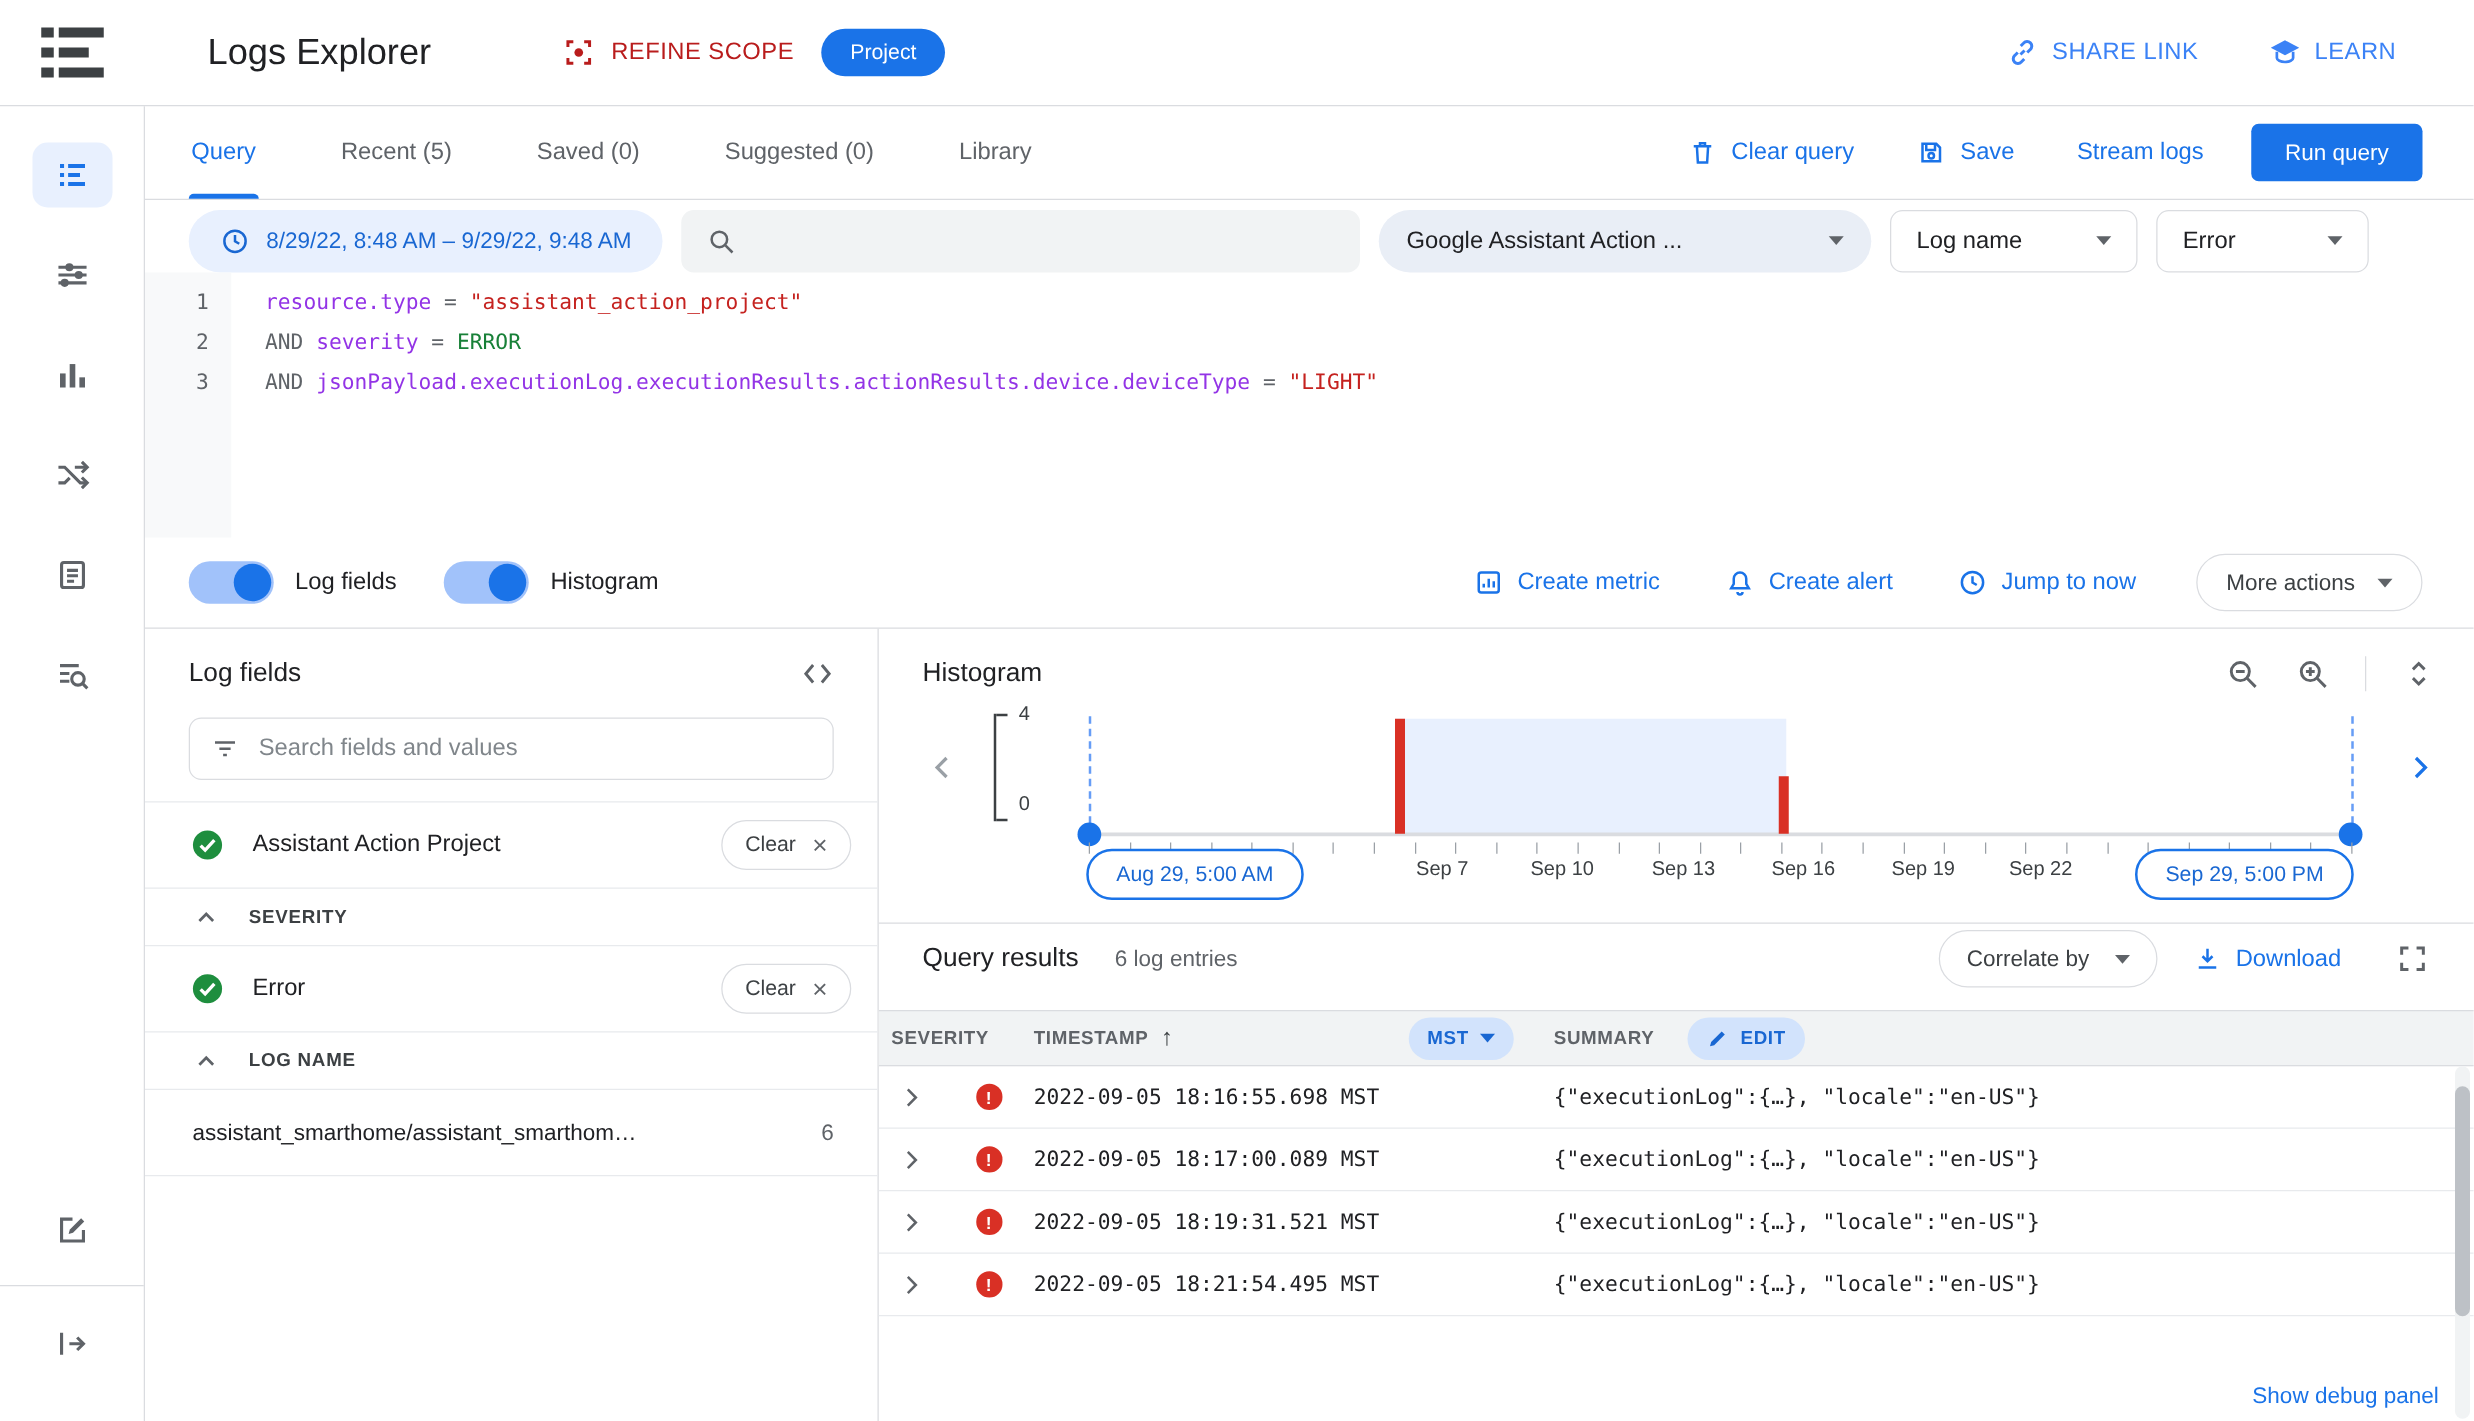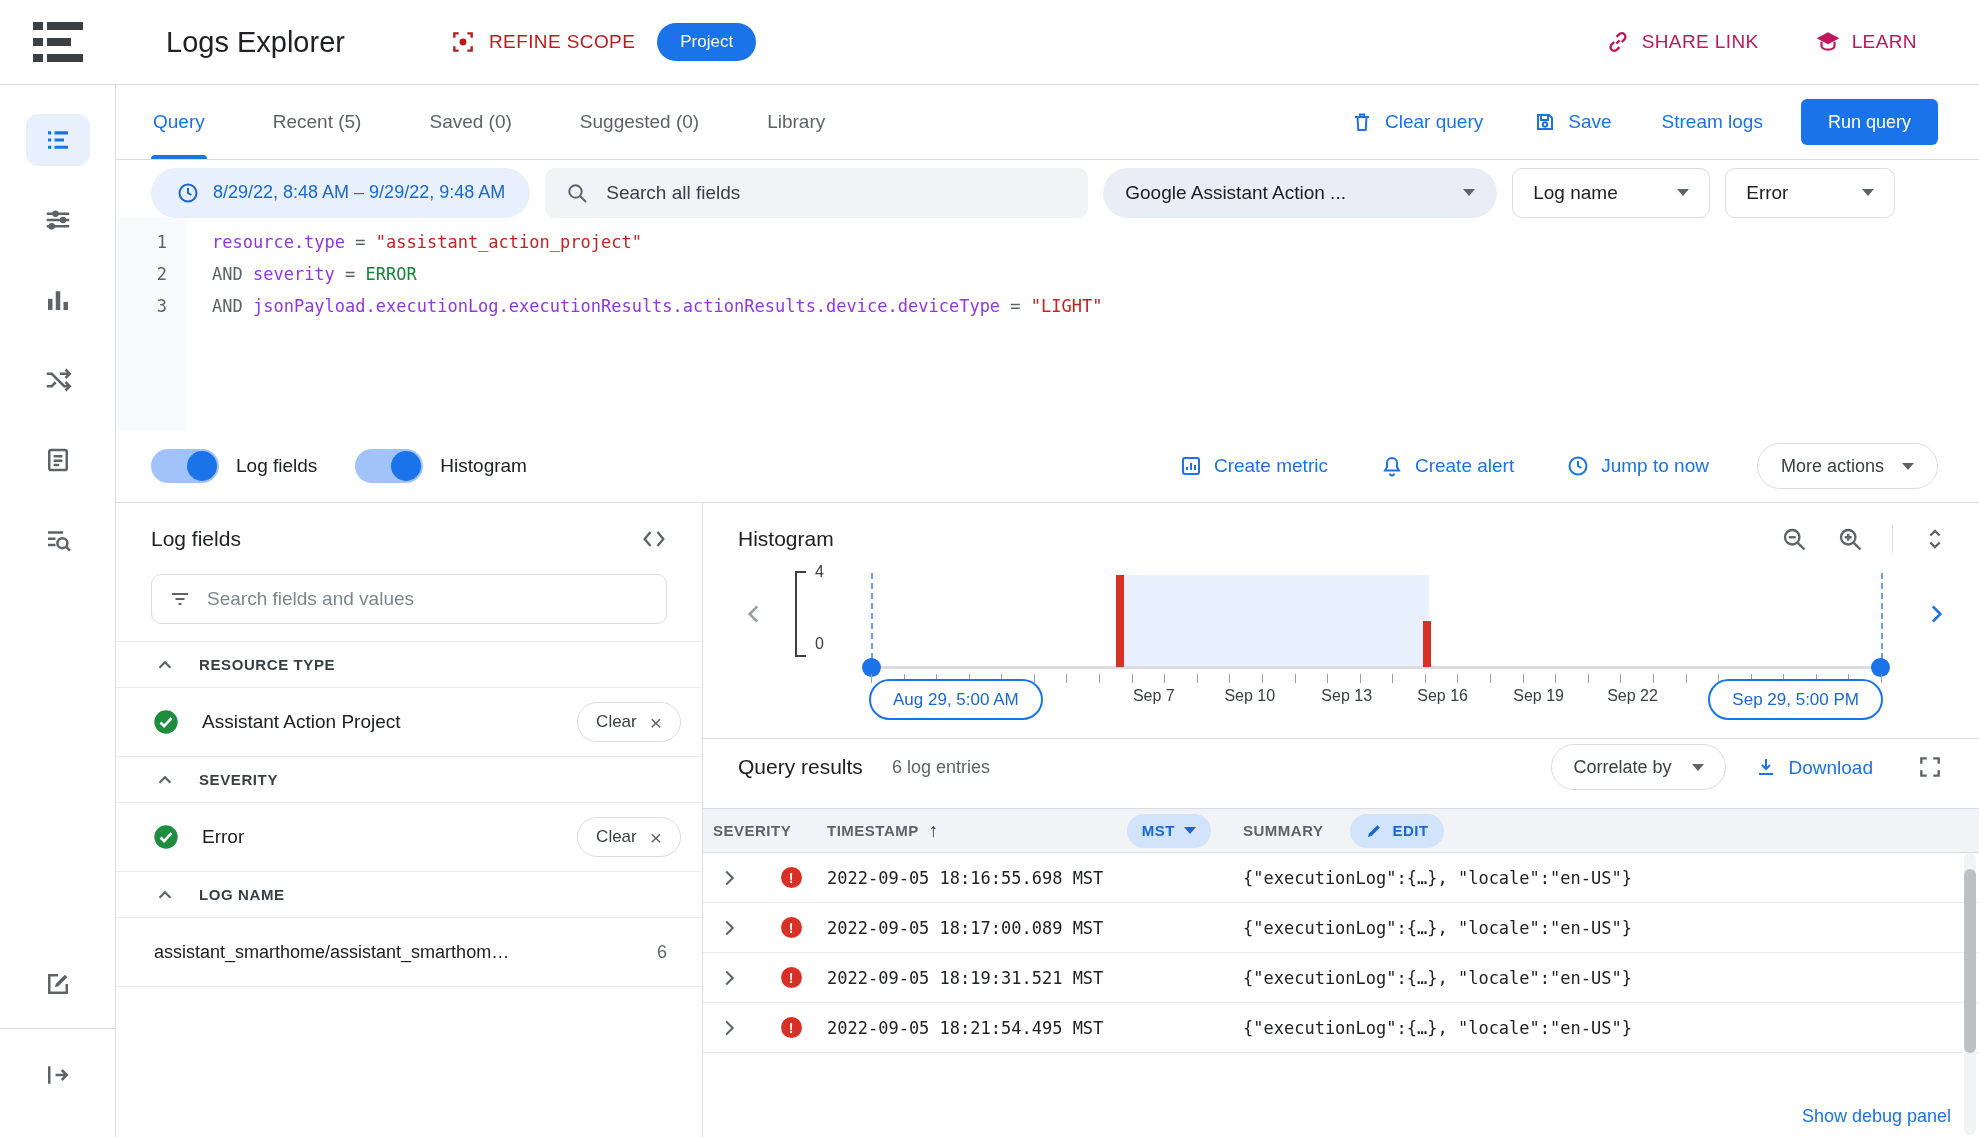--- a/index.html
+++ b/index.html
@@ -10,21 +10,21 @@
 
   
   .topbar { height:85px; flex:0 0 auto; display:flex; align-items:center; border-bottom:1px solid #dadce0; }
   .logo-box { width:116px; display:flex; justify-content:center; flex:0 0 auto; }
   .app-title { font-size:29px; font-weight:400; color:#202124; margin-left:50px; white-space:nowrap; }
   .refine-scope { margin-left:105px; display:flex; align-items:center; gap:13px; color:#b91c1c;
     font-size:19px; font-weight:500; letter-spacing:.4px; background:none; border:none; cursor:pointer; }
   .project-badge { margin-left:22px; background:#1a73e8; color:#fff; font-size:17px; font-weight:500;
     height:38px; padding:0 23px; border-radius:19px; display:flex; align-items:center; cursor:pointer; }
   .topbar-spacer { flex:1; }
-  .top-link { display:flex; align-items:center; gap:11px; color:#be185d; font-size:19px; font-weight:500;
+  .top-link { display:flex; align-items:center; gap:11px; color:#3b82f6; font-size:19px; font-weight:500;
     letter-spacing:.4px; background:none; border:none; cursor:pointer; }
   .top-link.learn { margin-left:56px; margin-right:62px; }
 
   
   .body-row { flex:1; display:flex; min-height:0; }
   .rail { width:116px; flex:0 0 auto; border-right:1px solid #dadce0; display:flex; flex-direction:column;
     align-items:center; padding-top:29px; }
   .rail-item { width:64px; height:52px; border-radius:12px; display:flex; align-items:center; justify-content:center;
     color:#5f6368; margin-bottom:28px; cursor:pointer; }
   .rail-item.active { background:#e8f0fe; color:#1a73e8; }
@@ -345,21 +345,20 @@
             </span>
             <span class="chip-label">8/29/22, 8:48 AM – 9/29/22, 9:48 AM</span>
           </div>
           <div class="chip search-field">
             <span>
               <svg width="24" height="24" viewBox="0 0 24 24" fill="none" stroke="#5f6368" stroke-width="2">
                 <circle cx="10.5" cy="10.5" r="6.2"></circle>
                   <path d="M15.3 15.3 21 21"></path>
               </svg>
             </span>
-            <input placeholder="Search all fields" style="">
           </div>
           <div class="chip resource-chip">
             <span class="chip-label">Google Assistant Action ...</span>
             <span class="caret gray"></span>
           </div>
           <div class="chip outline-chip logname-chip">
             <span class="chip-label">Log name</span>
             <span class="caret gray"></span>
           </div>
           <div class="chip outline-chip severity-chip">
@@ -438,28 +437,20 @@
           </div>
           <div class="fp-search">
             <span>
               <svg width="24" height="24" viewBox="0 0 24 24" fill="none" stroke="#5f6368" stroke-width="2">
                 <path d="M4 7h16M7.5 12h9M10.5 17h3"></path>
               </svg>
             </span>
             <input placeholder="Search fields and values" style="">
           </div>
           <div class="fp-divider"></div>
-          <div class="fp-section-header">
-            <span>
-              <svg width="22" height="22" viewBox="0 0 24 24" fill="none" stroke="#5f6368" stroke-width="2.4">
-                  <path d="M6 15l6-6 6 6"></path>
-                </svg>
-            </span>
-            <span>RESOURCE TYPE</span>
-          </div>
           <div class="fp-item">
             <span>
               <svg width="28" height="28" viewBox="0 0 24 24">
                   <circle cx="12" cy="12" r="10" fill="#1e8e3e"></circle>
                   <path d="M7.3 12.4l3.1 3.1 6.3-6.8" fill="none" stroke="#fff" stroke-width="2.3"></path>
                 </svg>
             </span>
             <span class="fp-item-label">Assistant Action Project</span>
             <button class="clear-chip">
               <span>Clear</span>

